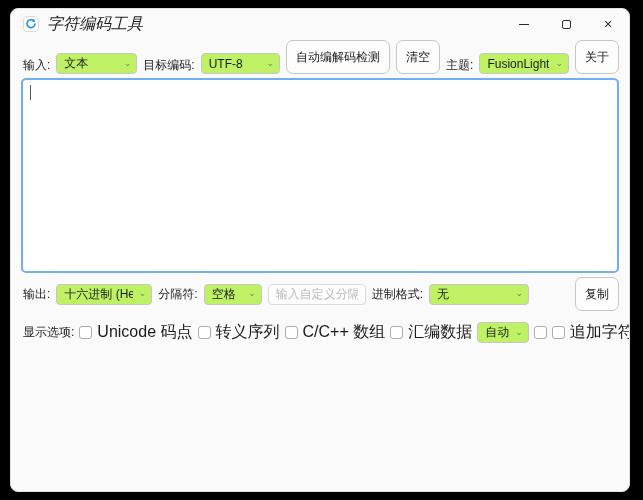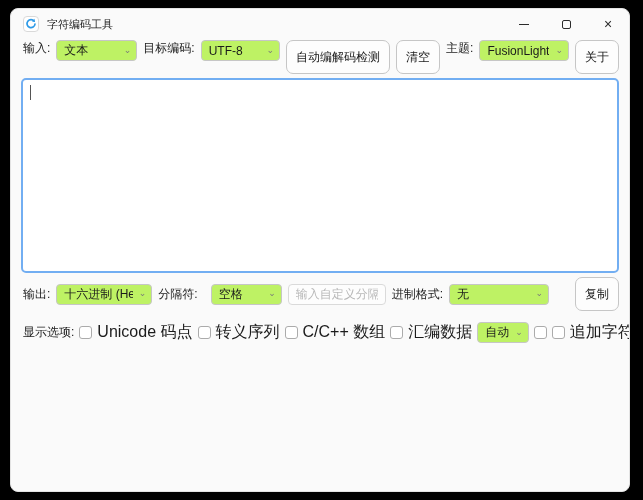--- a/index.html
+++ b/index.html
@@ -5,53 +5,53 @@
   * { margin:0; padding:0; box-sizing:border-box; }
   html,body { width:643px; height:500px; background:#000; overflow:hidden;
               font-family:"Liberation Sans","DejaVu Sans",sans-serif; }
   .window { position:absolute; left:10px; top:8px; width:620px; height:484px;
             background:#fafafa; border-radius:8px; display:flex; flex-direction:column;
             box-shadow:0 2px 14px rgba(0,0,0,.55); border:1px solid #e3e3e3; overflow:hidden; }
 
   
   .titlebar { height:30px; flex:0 0 auto; display:flex; align-items:center; padding-left:12px; }
   .app-icon { width:16px; height:16px; flex:0 0 auto; }
-  .title { font-size:11px; color:#1b1b1b; margin-left:8px; }
+  .title { font-size:16px; color:#1b1b1b; margin-left:8px;font-style:italic; }
   .win-controls { margin-left:auto; display:flex; height:100%; }
   .win-btn { width:42px; height:100%; display:flex; align-items:center; justify-content:center;
              color:#2b2b2b; font-size:13px; cursor:default; }
   .max-box { width:9px; height:9px; border:1px solid #2b2b2b; border-radius:2px; display:inline-block; }
   .min-line { width:10px; height:0; border-top:1px solid #2b2b2b; display:inline-block; }
   .close-glyph { font-size:14px; line-height:1; }
 
   
   .lbl { font-size:12px; color:#1b1b1b; white-space:nowrap; }
   .combo { height:21px; border:1px solid #c6c6c6; border-radius:4px; background:#bef264;
            display:flex; align-items:center; padding:0 5px 0 7px; font-size:12px; color:#1b1b1b;
            white-space:nowrap; }
   .combo .val { flex:1; overflow:hidden; }
   .combo .chev { color:#7a7a7a; font-size:9px; margin-left:6px; transform:translateY(-1px); }
   .btn { height:34px; border:1px solid #c6c6c6; border-radius:7px; background:#fdfdfd;
          display:flex; align-items:center; padding:0 9px; font-size:12px; color:#1b1b1b;
          white-space:nowrap; }
 
   
-  .toolbar { flex:0 0 auto; display:flex; align-items:flex-start; gap:6px; padding:1px 10px 4px 12px; }
+  .toolbar { flex:0 0 auto; display:flex; align-items:flex-end; gap:6px; padding:1px 10px 4px 12px; }
   .combo-input-type { width:102px; } .combo-encoding { width:100px; }
   .theme-label { margin-left:auto; }
   .combo-theme { width:92px; }
 
   
   .input-area { flex:0 0 auto; height:195px; margin:0 10px; background:#fff;
                 border:2px solid #72aef2; border-radius:5px; position:relative; }
   .caret { position:absolute; left:7px; top:5px; width:1px; height:15px; background:#555; }
 
   
   .output-bar { flex:0 0 auto; display:flex; align-items:center; gap:6px; padding:4px 10px 4px 12px; }
-  .combo-output { width:96px; } .combo-separator { width:71px;margin-left:7px; }
+  .combo-output { width:96px; } .combo-separator { width:58px; }
   .custom-sep { width:98px; height:21px; border:1px solid #dadada; border-radius:4px;
                 background:#fdfdfd; font-size:12px; padding:0 7px; color:#9b9b9b;
                 font-family:inherit; outline:none; }
   .custom-sep::placeholder { color:#b8b8b8; }
   .combo-radix { width:100px; }
   .copy-btn { margin-left:auto; }
 
   
   .output-area { flex:1 1 auto; margin:0 10px; background:#fff; border:1px solid #d8d8d8;
                  border-radius:4px; position:relative; }

